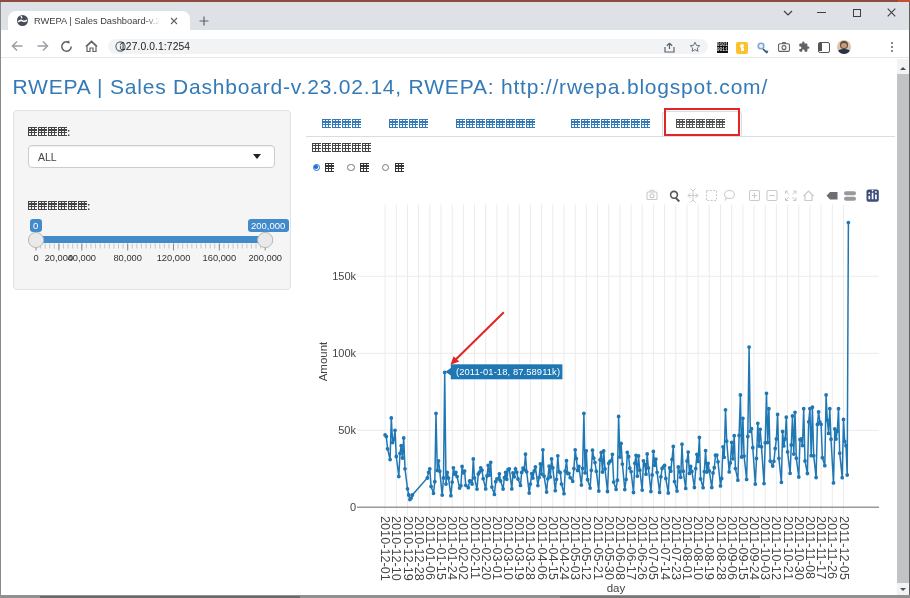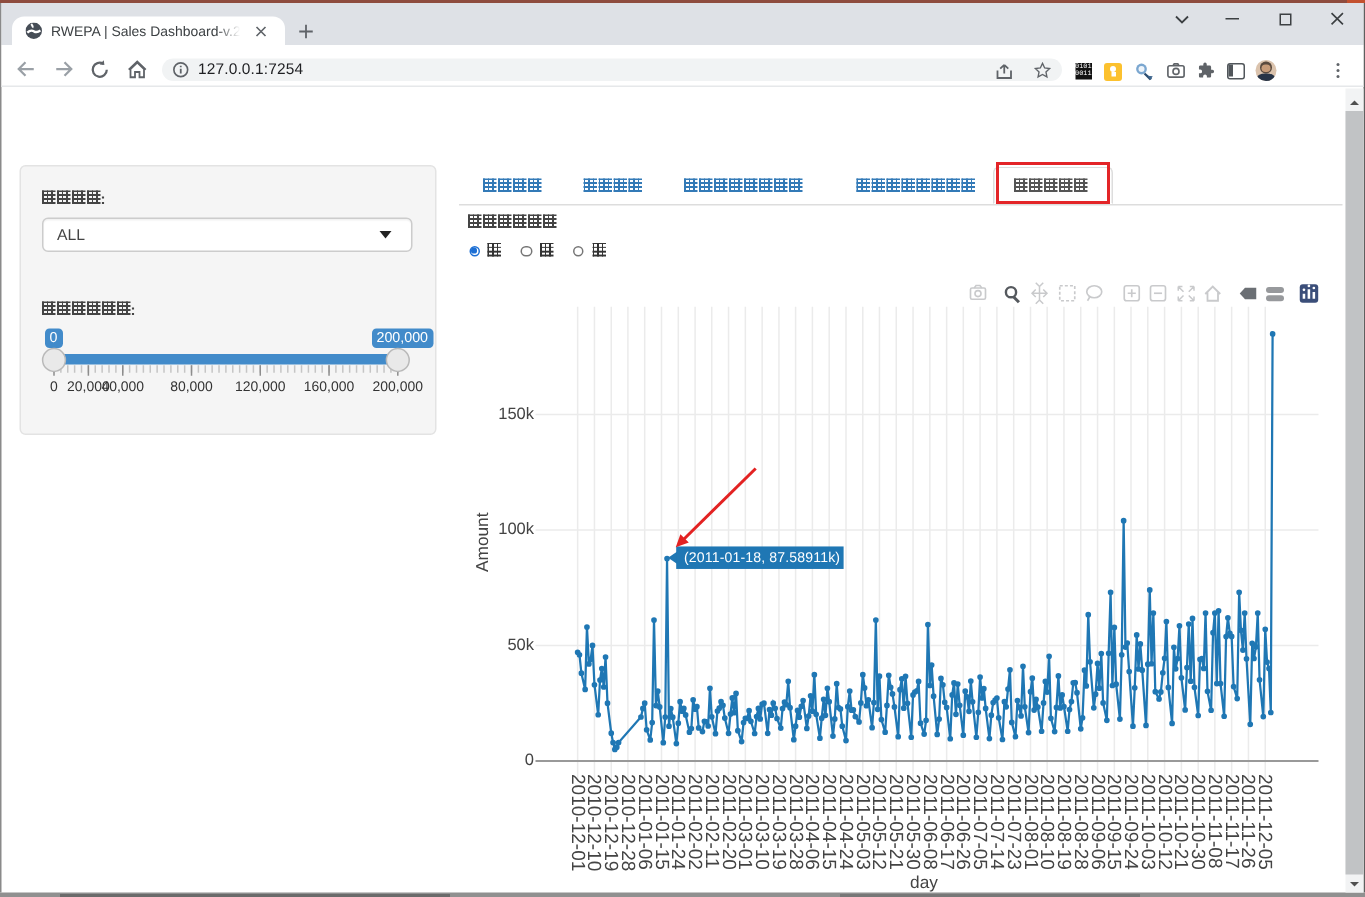--- a/index.html
+++ b/index.html
@@ -62,21 +62,21 @@
     </svg>
 <svg class="abs" style="left:85px;top:39.5px" width="13" height="13" viewBox="0 0 13 13">
 <path d="M2 6 6.5 1.8 11 6 V11.5 H8 V8 H5 V11.5 H2 Z M0.8 6.4 6.5 1 12.2 6.4" stroke="#5f6368" stroke-width="1.2" fill="none"></path>
     </svg>
 
 <div class="abs" style="left:108px;top:39px;width:600px;height:15px;background:#f1f3f4;border-radius:7.5px"></div>
 <svg class="abs" style="left:115px;top:41px" width="11" height="11" viewBox="0 0 11 11">
 <circle cx="5.5" cy="5.5" r="4.6" stroke="#5f6368" stroke-width="1.1" fill="none"></circle>
 <path d="M5.5 4.8 V8 M5.5 2.8 V3.9" stroke="#5f6368" stroke-width="1.2"></path>
     </svg>
-<div class="abs" style="left:132px;top:41px;font-size:10.3px;line-height:11px;color:#202124;letter-spacing:.1px">127.0.0.1:7254</div>
+<div class="abs" style="left:120px;top:41px;font-size:10.3px;line-height:11px;color:#202124;letter-spacing:.1px">127.0.0.1:7254</div>
 
 <svg class="abs" style="left:664px;top:42px" width="12" height="11" viewBox="0 0 12 11">
 <path d="M1 5 V10 H10 V5" stroke="#5f6368" stroke-width="1.2" fill="none"></path>
 <path d="M5.5 7 V1.4 M5.5 1.2 2.8 3.8 M5.5 1.2 8.2 3.8" stroke="#5f6368" stroke-width="1.2" fill="none"></path>
     </svg>
 <svg class="abs" style="left:689px;top:41px" width="12" height="12" viewBox="0 0 24 24">
 <path d="M12 2.5 14.9 8.6 21.5 9.4 16.6 14 17.9 20.6 12 17.3 6.1 20.6 7.4 14 2.5 9.4 9.1 8.6 Z" stroke="#5f6368" stroke-width="1.8" fill="none"></path>
     </svg>
 
 <div class="abs" style="left:716.5px;top:41.5px;width:11.5px;height:11.5px;background:#111;color:#fff;font-size:4.6px;line-height:5.2px;font-family:'Liberation Mono',monospace;text-align:center;padding-top:0.6px">0101<br>0011</div>
@@ -101,20 +101,21 @@
 <div class="abs" style="left:818px;top:41.5px;width:11.5px;height:11px;border:1.4px solid #51565b;border-radius:2px">
 <div class="abs" style="left:0;top:0;width:3.4px;height:8.2px;background:#51565b"></div>
     </div>
 <div class="abs" style="left:837px;top:40px;width:14px;height:14px;border-radius:50%;background:#dbc3ad;overflow:hidden">
 <div class="abs" style="left:3.2px;top:1.2px;width:7.6px;height:7.6px;border-radius:50%;background:#5a4a3e"></div>
 <div class="abs" style="left:4.4px;top:3.4px;width:5.2px;height:5px;border-radius:50%;background:#c79b78"></div>
 <div class="abs" style="left:1px;top:8.6px;width:12px;height:6px;border-radius:45%;background:#273447"></div>
     </div>
 <div class="abs" style="left:890.6px;top:41.5px;width:2.4px;height:2.4px;background:#5f6368;border-radius:50%;box-shadow:0 4px 0 #5f6368,0 8px 0 #5f6368"></div>
 
+<div class="abs" style="left:12.5px;top:74.5px;font-size:21px;letter-spacing:0.8px;color:#337ab7;white-space:nowrap">RWEPA | Sales Dashboard-v.23.02.14, RWEPA: http://rwepa.blogspot.com/</div>
 
 <div class="abs" style="left:12.5px;top:110px;width:278.5px;height:180px;background:#f5f5f5;border:1px solid #e3e3e3;border-radius:4px"></div>
 <div class="abs" style="left:27px;top:126.5px;font-size:10px;font-weight:bold;color:#444;letter-spacing:.3px"><i class="c"></i><i class="c"></i><i class="c"></i><i class="c"></i>:</div>
 <div class="abs" style="left:28px;top:144.5px;width:246.5px;height:23.5px;background:#fff;border:1px solid #ccc;border-radius:4px;box-shadow:inset 0 1px 1px rgba(0,0,0,.06)"></div>
 <div class="abs" style="left:38px;top:151px;font-size:10.5px;color:#444">ALL</div>
 <div class="abs" style="left:253px;top:154px;width:0;height:0;border-left:4.8px solid transparent;border-right:4.8px solid transparent;border-top:5px solid #222"></div>
 <div class="abs" style="left:27px;top:200.5px;font-size:10px;font-weight:bold;color:#444;letter-spacing:0"><i class="c"></i><i class="c"></i><i class="c"></i><i class="c"></i><i class="c"></i><i class="c"></i>:</div>
 
 <div class="abs" style="left:29.5px;top:219px;padding:1px 3.5px;background:#428bca;border-radius:3px;font-size:9.5px;color:#fff">0</div>
 <div class="abs" style="left:247.5px;top:219px;padding:1px 3.5px;background:#428bca;border-radius:3px;font-size:9.5px;color:#fff">200,000</div>

